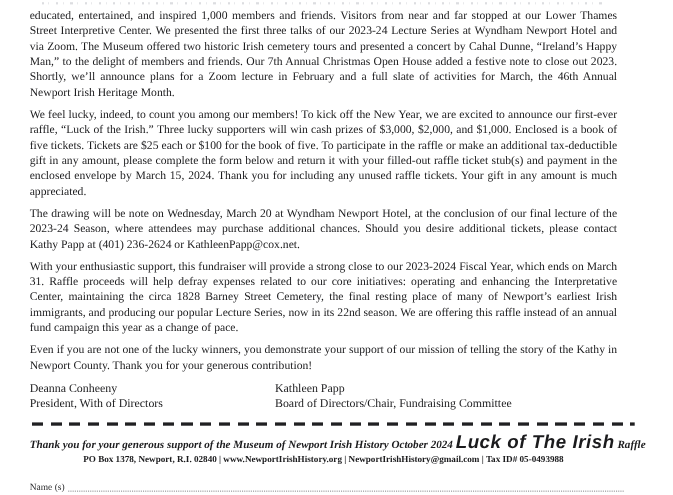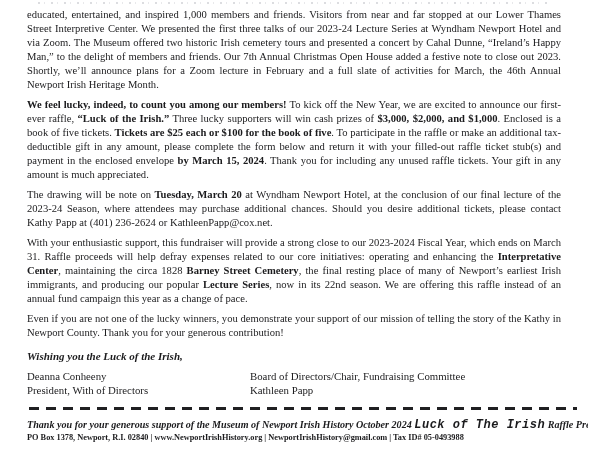--- a/index.html
+++ b/index.html
@@ -23,21 +23,21 @@
       rgba(45,50,70,0.28) 0 2px, transparent 2px 6px,
       rgba(45,50,70,0.18) 6px 7px, transparent 7px 13px);
     opacity: .6;
   }
   .letter-body p.body {
     margin: 0 0 6px 0;
     font-size: 10.6px;
     line-height: 14px;
     text-align: justify;
   }
-  .letter-body p.body b { font-weight: bold; margin-top: 30px; }
+  .letter-body p.body b { font-weight: normal; margin-top: 30px; }
   .signoff {
     font-weight: bold;
     font-style: italic;
     font-size: 11px;
     line-height: 14px;
     margin: 9px 0 6px 0;
   }
   .sig-row { display: flex; font-size: 10.8px; line-height: 14px; margin-top: 4px; }
   .sig-col-1 { width: 223px; flex: 0 0 auto; }
   .sig-col-2 { flex: 1 1 auto; }
@@ -49,28 +49,28 @@
   .thanks-line {
     margin-top: 9px;
     text-align: center;
     font-weight: bold;
     font-style: italic;
     font-size: 10.1px;
     line-height: 12px;
     white-space: nowrap;
   }
   .thanks-line .script-text {
-    font-family: Liberation Mono, monospace;
+    font-family: Liberation Sans, sans-serif;
     font-style: italic;
-    font-size: 12px;
+    font-size: 17px;
     letter-spacing: .5px;
   }
   .contact-line {
     margin-top: 2px;
-    text-align: left;
+    text-align: center;
     font-weight: bold;
     font-size: 8.3px;
     line-height: 10px;
     white-space: nowrap;
   }
   .name-row {
     display: flex;
     align-items: flex-end;
     margin: 13px 0 0 0;
     font-size: 8.6px;
@@ -88,35 +88,34 @@
 </head>
 <body>
 
 <div class="page">
 
   <div class="clipped-remnant"></div>
 
   <div class="letter-body">
       <p class="body"><span>educated, entertained, and inspired 1,000 members and friends. Visitors from near and far stopped at our Lower Thames Street Interpretive Center. We presented the first three talks of our 2023-24 Lecture Series at Wyndham Newport Hotel and via Zoom. The Museum offered two historic Irish cemetery tours and presented a concert by Cahal Dunne, “Ireland’s Happy Man,” to the delight of members and friends.  Our 7th Annual Christmas Open House added a festive note to close out 2023. Shortly, we’ll announce plans for a Zoom lecture in February and a full slate of activities for March, the 46th Annual Newport Irish Heritage Month.</span></p>
       <p class="body"><b>We feel lucky, indeed, to count you among our members!</b><span> To kick off the New Year, we are excited to announce our first-ever raffle, </span><b>“Luck of the Irish.”</b><span> Three lucky supporters will win cash prizes of </span><b>$3,000, $2,000, and $1,000</b><span>. Enclosed is a book of five tickets. </span><b>Tickets are $25 each or $100 for the book of five</b><span>. To participate in the raffle or make an additional tax-deductible gift in any amount, please complete the form below and return it with your filled-out raffle ticket stub(s) and payment in the enclosed envelope </span><b>by March 15, 2024</b><span>. Thank you for including any unused raffle tickets. Your gift in any amount is much appreciated.</span></p>
-      <p class="body"><span>The drawing will be note on </span><b>Tuesday, March 20</b><span> at Wyndham Newport Hotel, at the conclusion of our final lecture of the 2023-24 Season, where attendees may purchase additional chances. Should you desire additional tickets, please contact Kathy Papp at (401) 236-2624 or KathleenPapp@cox.net.</span></p>
+      <p class="body"><span>The drawing will be note on </span><b>Wednesday, March 20</b><span> at Wyndham Newport Hotel, at the conclusion of our final lecture of the 2023-24 Season, where attendees may purchase additional chances. Should you desire additional tickets, please contact Kathy Papp at (401) 236-2624 or KathleenPapp@cox.net.</span></p>
       <p class="body"><span>With your enthusiastic support, this fundraiser will provide a strong close to our 2023-2024 Fiscal Year, which ends on March 31. Raffle proceeds will help defray expenses related to our core initiatives: operating and enhancing the </span><b>Interpretative Center</b><span>, maintaining the circa 1828 </span><b>Barney Street Cemetery</b><span>, the final resting place of many of Newport’s earliest Irish immigrants, and producing our popular </span><b>Lecture Series</b><span>, now in its 22nd season. We are offering this raffle instead of an annual fund campaign this year as a change of pace.</span></p>
       <p class="body"><span>Even if you are not one of the lucky winners, you demonstrate your support of our mission of telling the story of the Kathy in Newport County. Thank you for your generous contribution!</span></p>
     </div>
 
-  <div class="signoff">Wishing you the Luck of the Irish,</div>
 
   <div class="sig-row">
     <div class="sig-col-1">
       <div>Deanna Conheeny</div>
       <div>President, With of Directors</div>
     </div>
     <div class="sig-col-2">
+      <div>Kathleen Papp</div>
       <div>Board of Directors/Chair, Fundraising Committee</div>
-      <div>Kathleen Papp</div>
     </div>
   </div>
 
   <div class="dashed-separator"></div>
 
   <div class="thanks-line">
     <span>Thank you for your generous support of the Museum of Newport Irish History October 2024 </span><span class="script-text">Luck of The Irish</span><span> Raffle President</span>
   </div>
 
   <div class="contact-line">PO Box 1378, Newport, R.I. 02840 | www.NewportIrishHistory.org  | NewportIrishHistory@gmail.com | Tax ID# 05-0493988</div>

